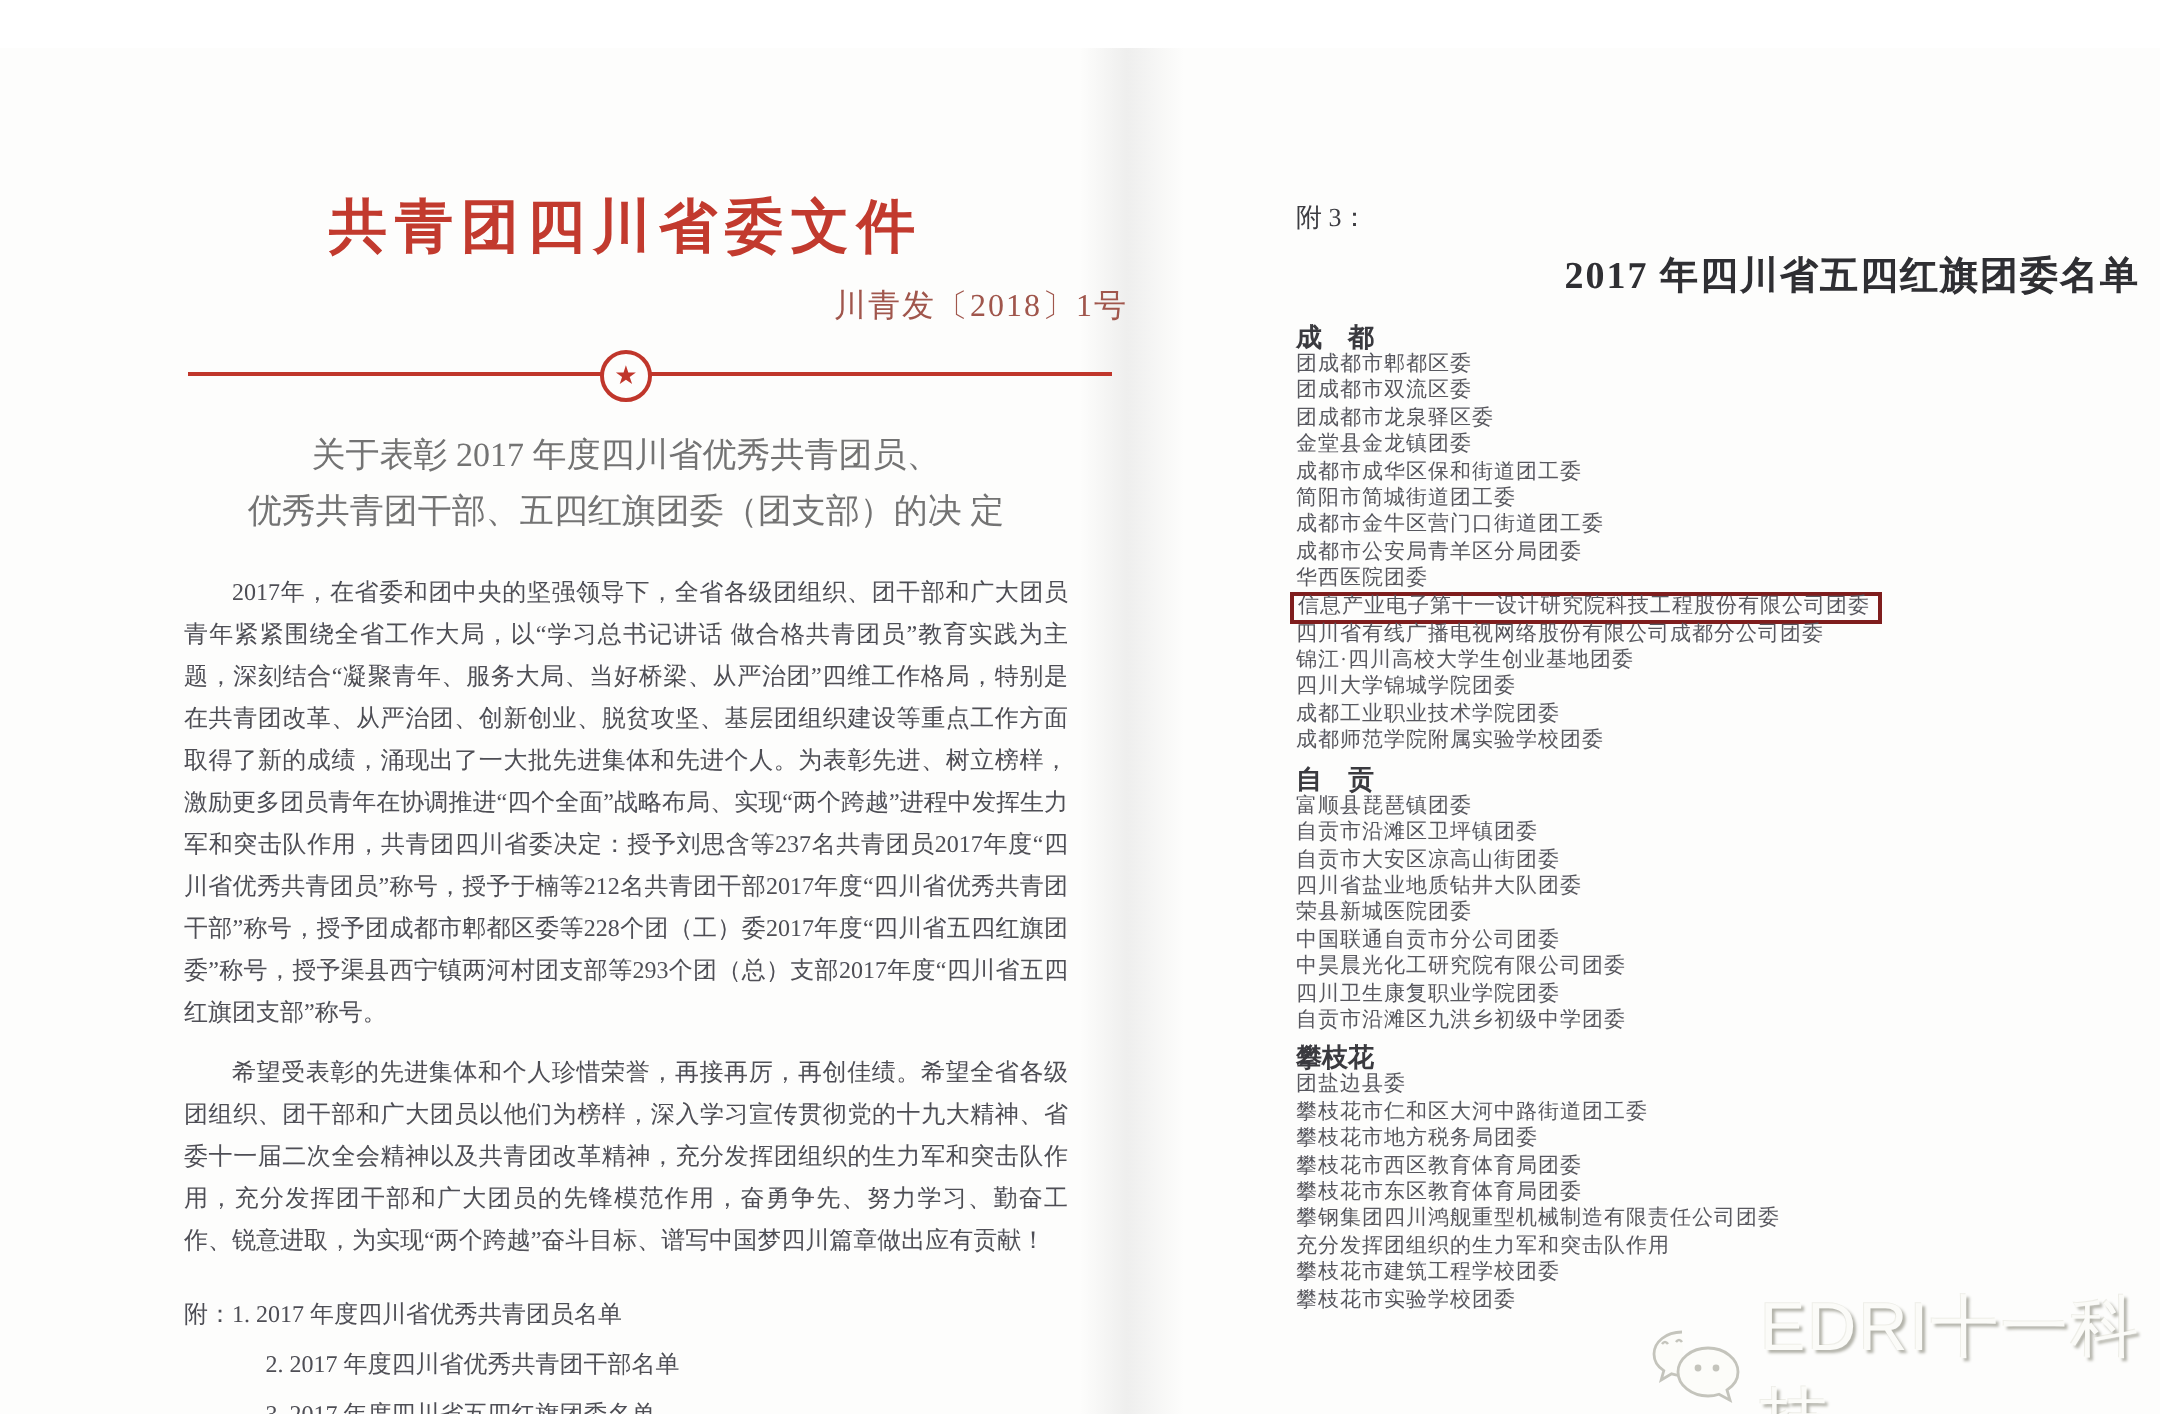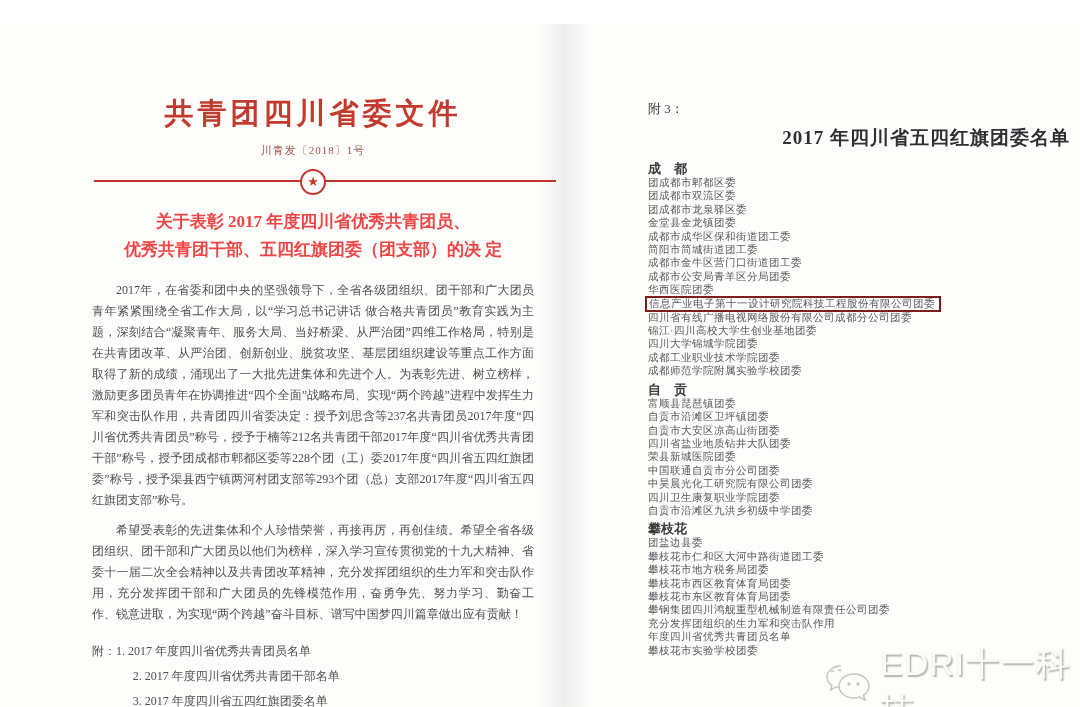--- a/index.html
+++ b/index.html
@@ -10,30 +10,30 @@
     margin-top:24px;
   }
   
   .page-seam{position:absolute;left:540px;top:0;width:52px;height:707px;
     background:linear-gradient(to right,rgba(0,0,0,0),rgba(110,110,110,0.10) 45%,rgba(0,0,0,0));}
 
   
   .page-left{position:absolute;left:62px;top:70px;width:502px;}
   .masthead{font-size:29px;font-weight:bold;text-align:center;letter-spacing:4px;
     color:#c23a2e;filter:blur(0.25px);}
-  .doc-number{font-size:11px;text-align:center;color:#a0564c;margin-top:9px;
+  .doc-number{font-size:16px;text-align:right;color:#a0564c;margin-top:9px;
     letter-spacing:1px;filter:blur(0.3px);}
   .divider{position:relative;height:26px;margin-top:10px;}
   .divider::before{content:"";position:absolute;left:32px;right:8px;top:12px;
     border-top:2px solid #c0362b;}
   .star-circle{position:absolute;left:50%;top:1px;transform:translateX(-50%);
     width:22px;height:22px;border:2px solid #c0362b;border-radius:50%;
     background:#fdfdfc;color:#c0362b;font-size:13px;line-height:22px;text-align:center;}
-  .decision-title{margin-top:14px;text-align:center;font-size:17px;font-weight:bold;
-    color:#ef4444;line-height:1.65;filter:blur(0.28px);}
+  .decision-title{margin-top:14px;text-align:center;font-size:17px;font-weight:normal;
+    color:#737373;line-height:1.65;filter:blur(0.28px);}
   .body-text{margin:16px 30px 0 30px;font-size:12px;line-height:1.75;
     text-align:justify;color:#4e4e55;filter:blur(0.32px);}
   .body-text p{margin:0 0 9px 0;text-indent:2em;}
   .attachments{margin:14px 30px 0 30px;font-size:12px;color:#4e4e55;
     line-height:2.1;filter:blur(0.32px);}
   .attachments .att-line{white-space:pre;}
   .attachments .att-indent{padding-left:3.4em;}
 
   
   .page-right{position:absolute;left:648px;top:76px;width:422px;}
@@ -122,21 +122,21 @@
       <div class="item">自贡市沿滩区九洪乡初级中学团委</div>
 
       <div class="city-header">攀枝花</div>
       <div class="item">团盐边县委</div>
       <div class="item">攀枝花市仁和区大河中路街道团工委</div>
       <div class="item">攀枝花市地方税务局团委</div>
       <div class="item">攀枝花市西区教育体育局团委</div>
       <div class="item">攀枝花市东区教育体育局团委</div>
       <div class="item">攀钢集团四川鸿舰重型机械制造有限责任公司团委</div>
       <div class="item">充分发挥团组织的生力军和突击队作用</div>
-      <div class="item">年度四川省优秀共青团员名单</div>
+      <div class="item">攀枝花市建筑工程学校团委</div>
       <div class="item">攀枝花市实验学校团委</div>
     </div>
   </div>
 
   <div class="watermark">
     <span class="wm-logo">
       <svg width="52" height="46" viewBox="0 0 52 46">
         <g>
           <path d="M19 4 C11 4 5 9 5 15 c0 3.4 1.9 6.4 4.9 8.3 L8.6 28l5.2-3.1 c1.6.5 3.4.8 5.2.8 .4 0 .9 0 1.3-.1" fill="#fcfcf9" stroke="#c4c4bc" stroke-width="1.4"></path>
           <path d="M9 10 q1.5-2 3 0" fill="none" stroke="#c4c4bc" stroke-width="1.3"></path>

